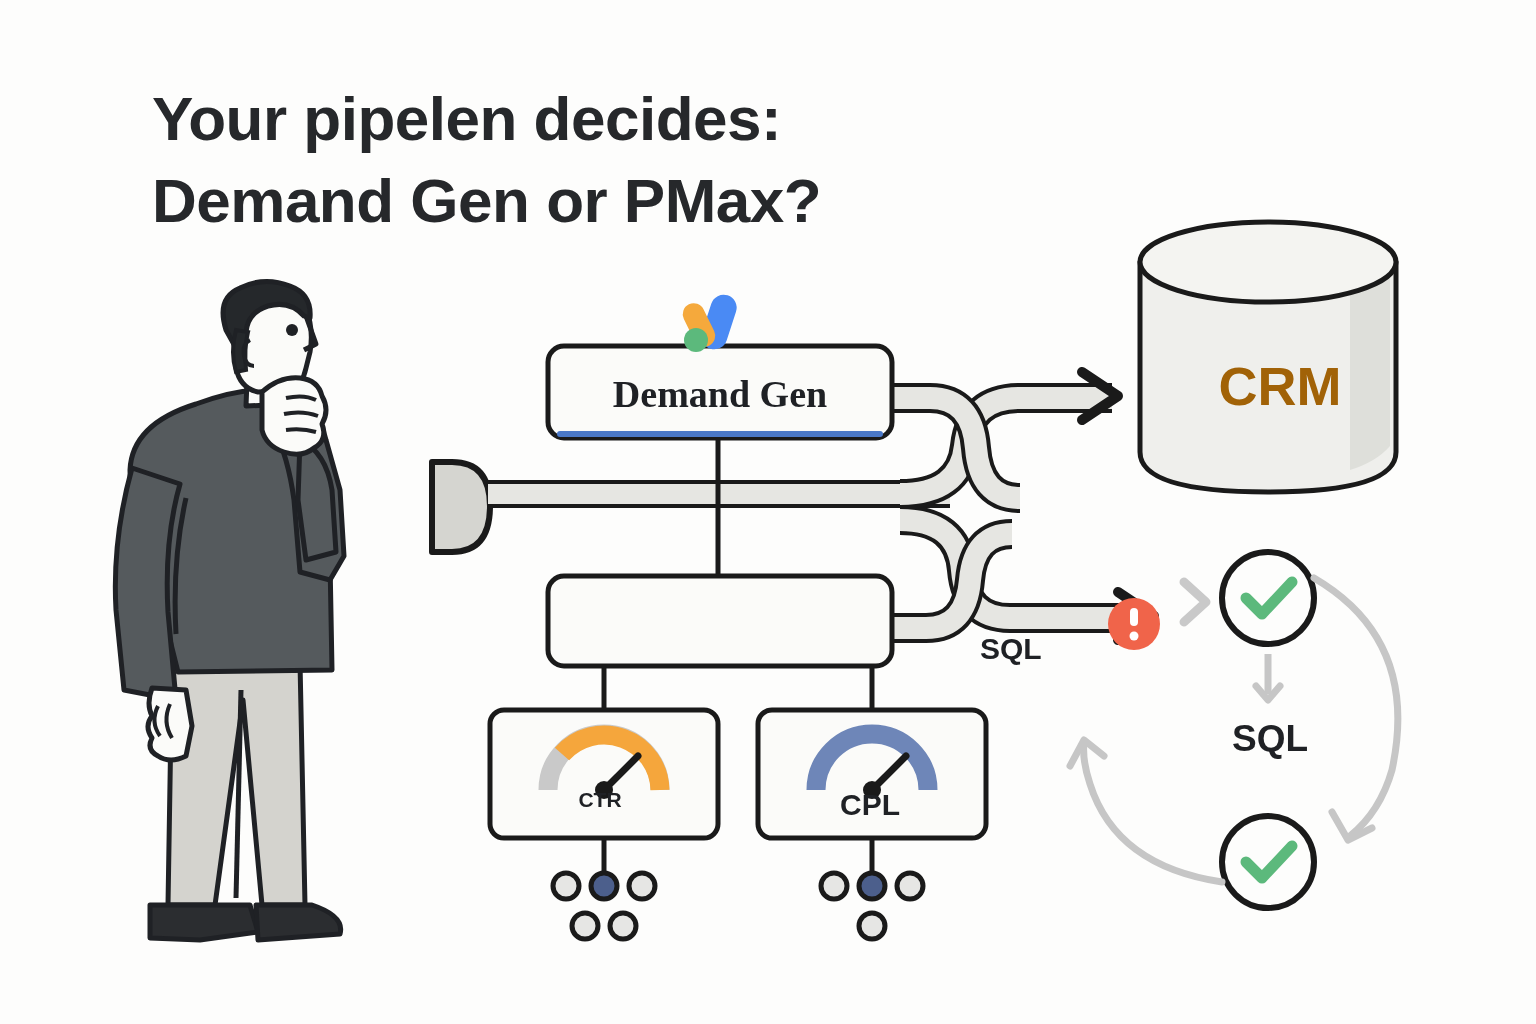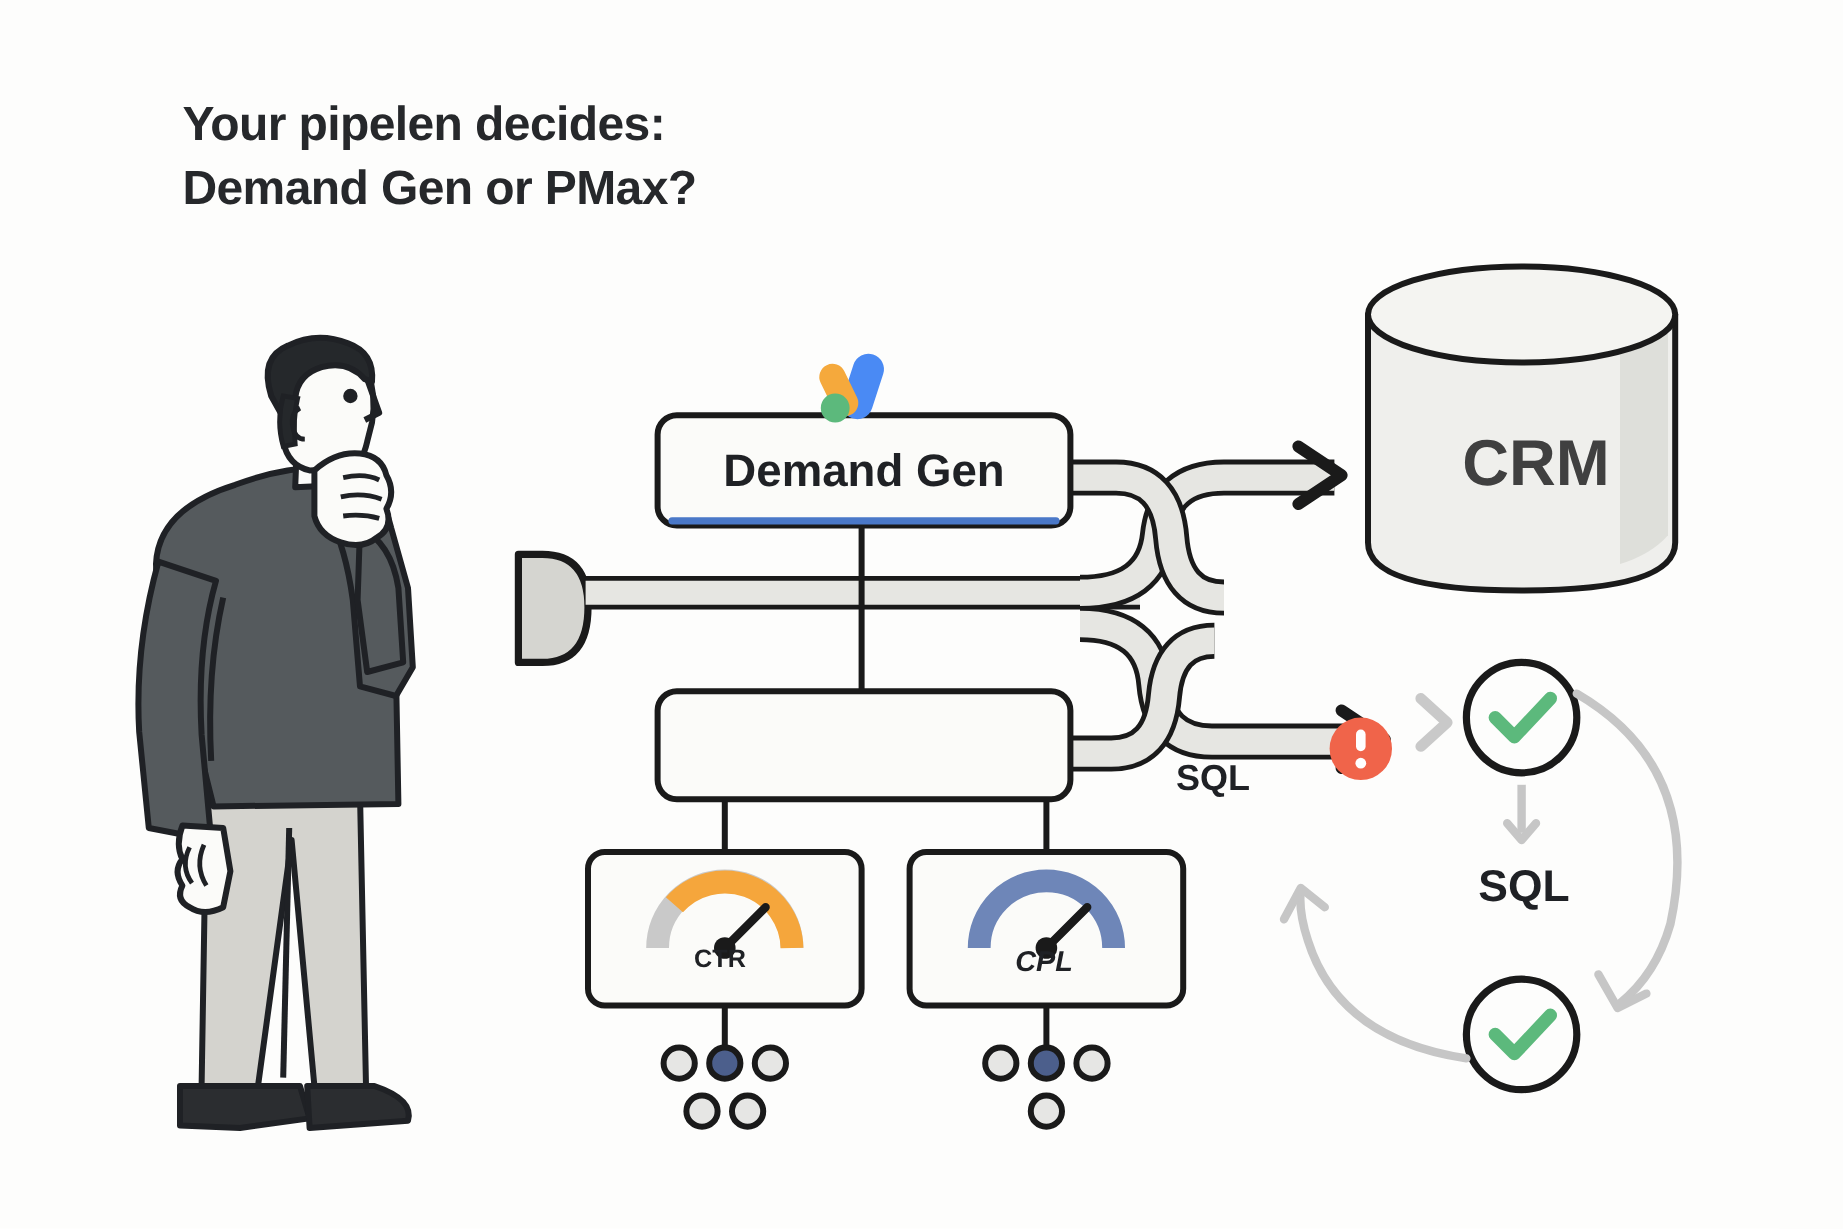--- a/index.html
+++ b/index.html
@@ -19,55 +19,55 @@
   }
   #scene {
     position: absolute;
     inset: 0;
   }
   .title {
     position: absolute;
     left: 152px;
     top: 78px;
     width: 860px;
-    font-size: 40px;
+    font-size: 62px;
     line-height: 1.32;
     font-weight: 700;
     letter-spacing: -0.5px;
     color: #26282b;
     white-space: pre-line;
   }
   .node-label {
     position: absolute;
     font-weight: 700;
     color: #1f2125;
     text-align: center;
     pointer-events: none;
   }
   .lbl-demand {
     left: 548px; top: 372px; width: 344px;
     font-size: 38px;
+    font-family: Liberation Serif, serif;
   }
   .lbl-pmax {
     left: 548px; top: 598px; width: 344px;
     font-size: 38px;
   }
   .lbl-crm {
     left: 1150px; top: 355px; width: 260px;
     font-size: 54px;
-    color: #404040;
+    color: #a16207;
   }
   .lbl-ctr {
     left: 520px; top: 788px; width: 160px;
     font-size: 21px;
   }
   .lbl-cpl {
     left: 790px; top: 788px; width: 160px;
-    font-size: 24px;
-    font-style: italic;
+    font-size: 30px;
   }
   .lbl-sql-pipe {
     left: 980px; top: 632px; width: 150px;
     font-size: 30px;
     text-align: left;
   }
   .lbl-sql-cycle {
     left: 1180px; top: 718px; width: 180px;
     font-size: 37px;
   }

